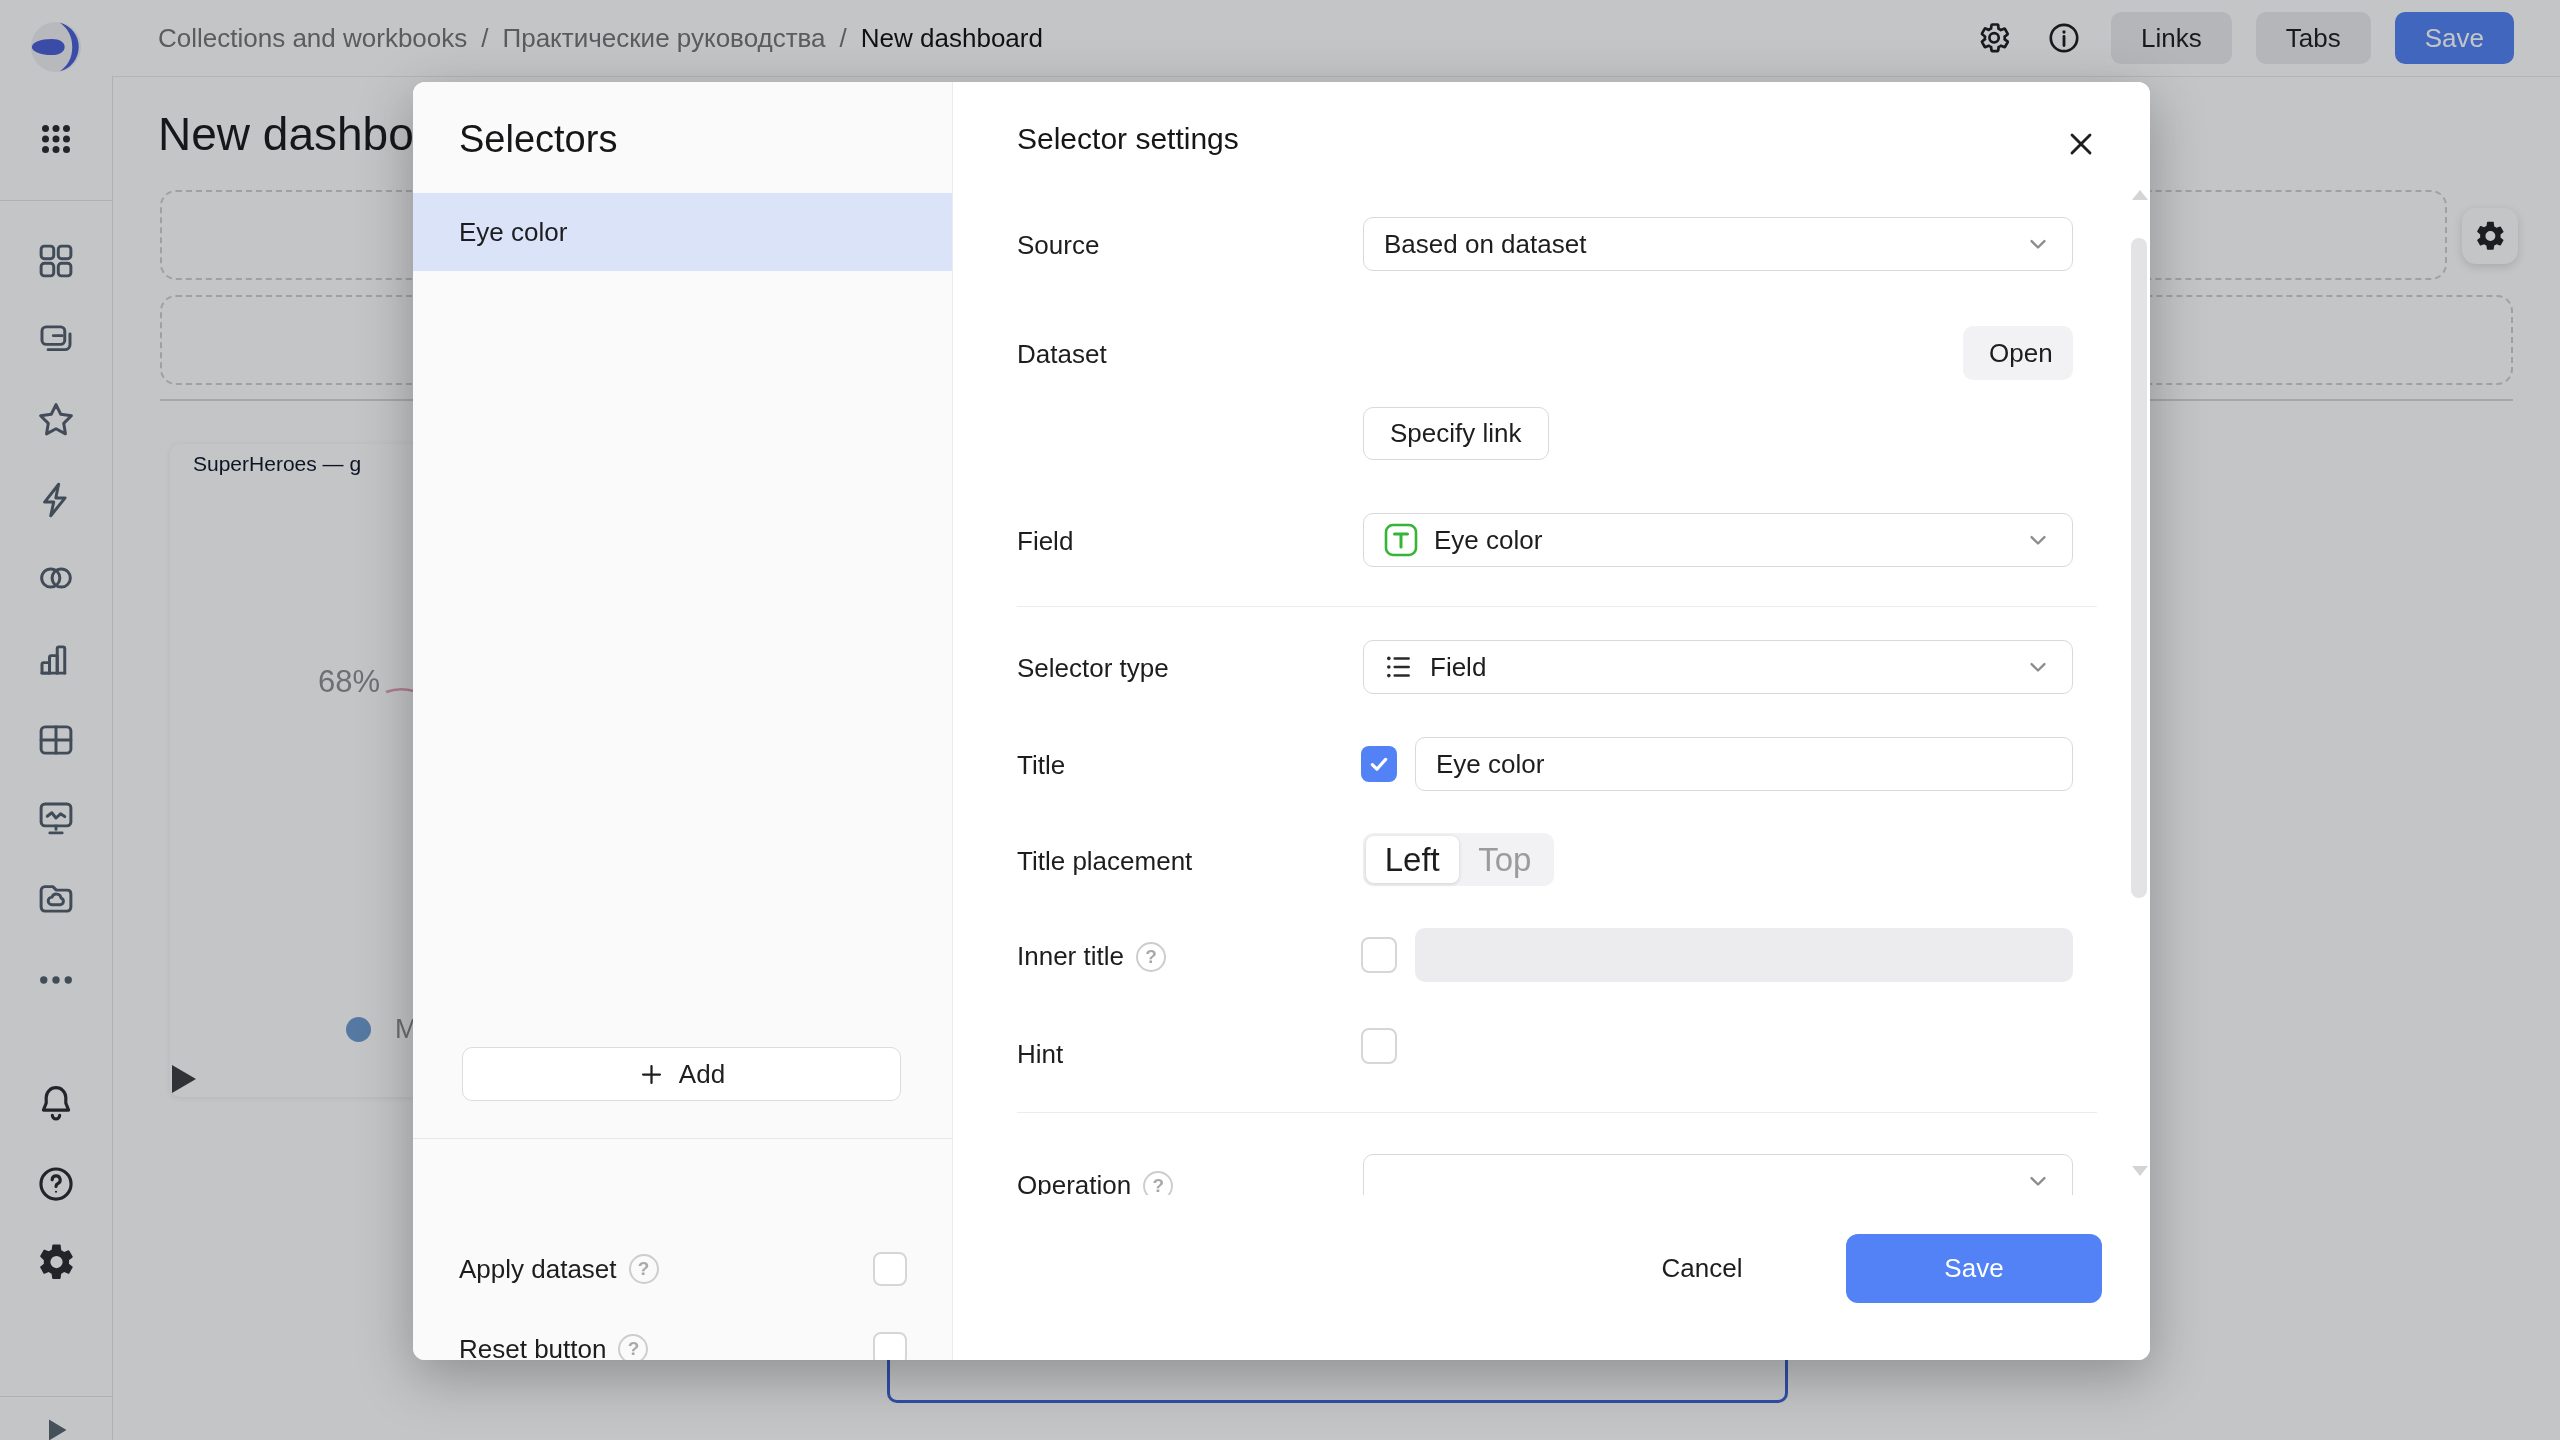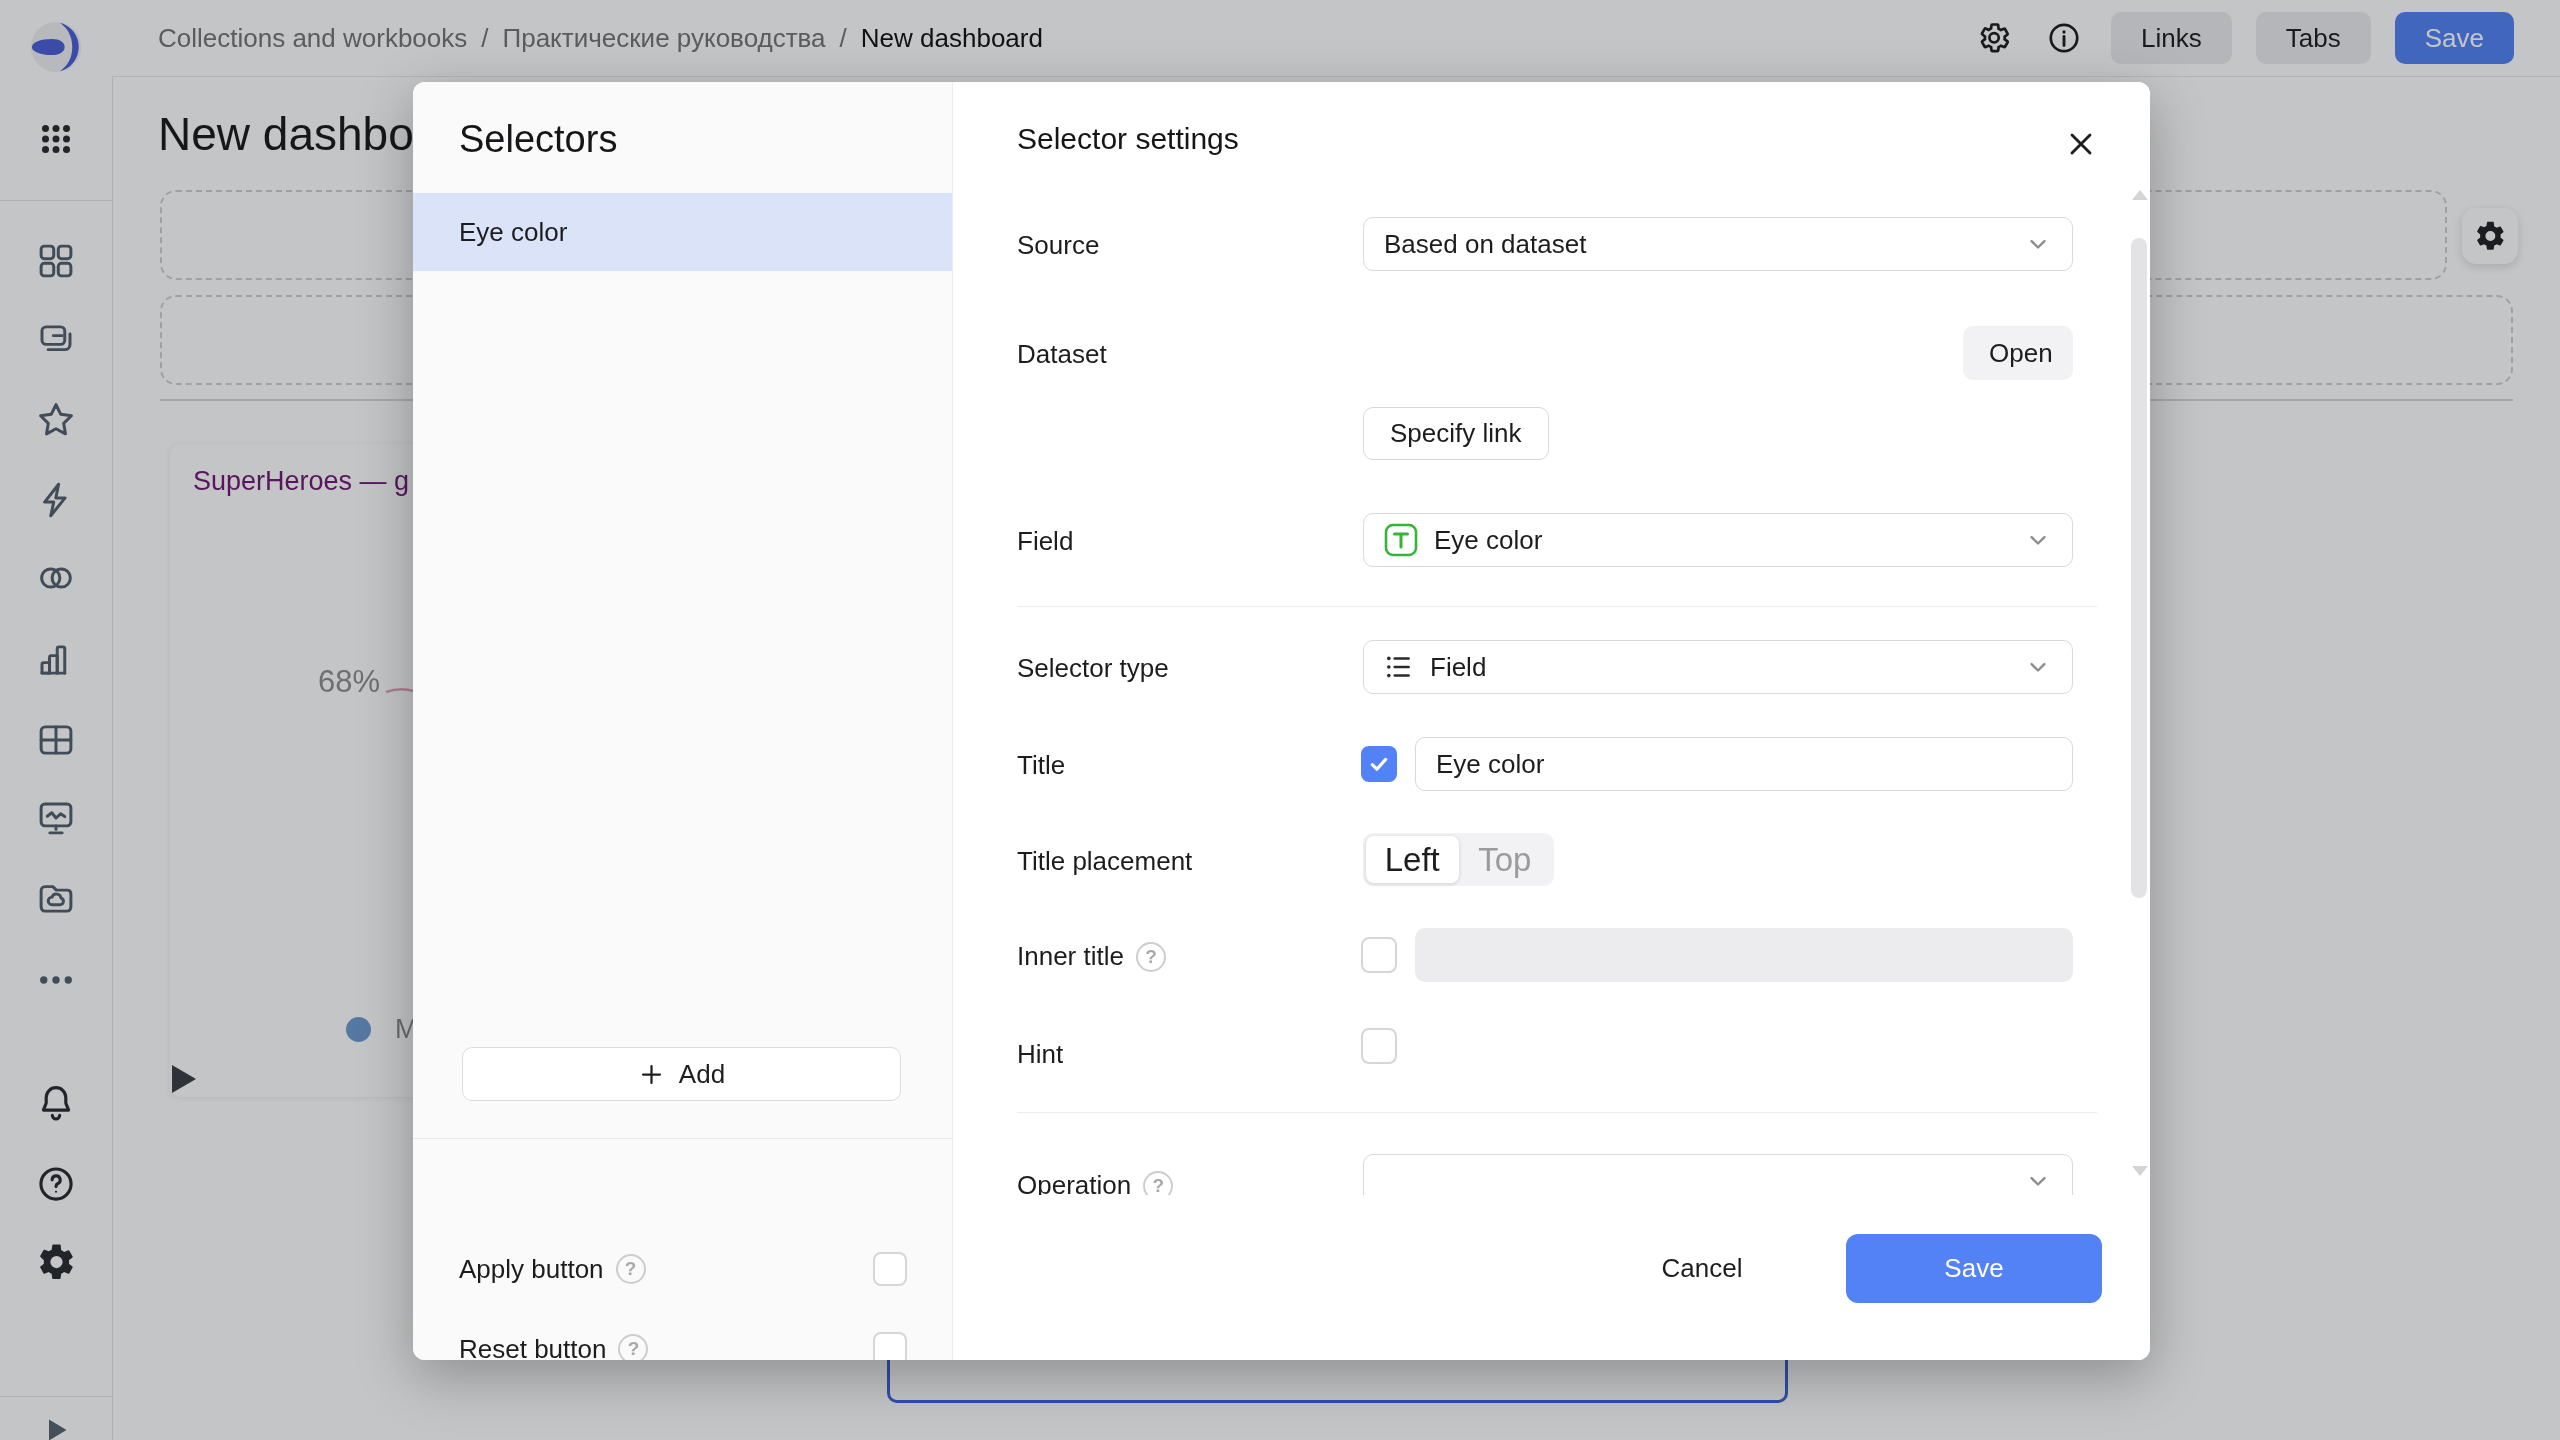--- a/index.html
+++ b/index.html
@@ -24,21 +24,21 @@
   .icon-btn svg{width:36px;height:36px;}
   .hbtn{height:52px;padding:0 30px;border:none;border-radius:10px;background:#ececee;font-size:26px;color:#1f1f1f;display:flex;align-items:center;cursor:pointer;font-family:inherit;}
   .hbtn.primary{background:var(--accent,#5282f5);color:#fff;}
   .content{position:absolute;left:112px;top:77px;width:2448px;height:1363px;background:#fff;}
   .page-title{position:absolute;left:46px;top:30px;font-size:46px;font-weight:500;color:#1b1b1d;}
   .dashed-box{position:absolute;border:2px dashed #cfcfd1;border-radius:16px;box-sizing:border-box;}
   .widget-gear{position:absolute;left:2350px;top:131px;width:56px;height:56px;border-radius:14px;background:#fff;box-shadow:0 3px 10px rgba(0,0,0,.14);display:flex;align-items:center;justify-content:center;}
   .widget-gear svg{width:34px;height:34px;}
   .hline{position:absolute;height:2px;background:#d8d8da;}
   .chart-card{position:absolute;left:58px;top:367px;width:1260px;height:653px;background:#fff;border-radius:10px;box-shadow:0 1px 6px rgba(0,0,0,.08);}
-  .chart-title{position:absolute;left:23px;top:22px;font-size:27px;color:#701a75;white-space:nowrap;}
+  .chart-title{position:absolute;left:23px;top:8px;font-size:21px;color:#0f172a;white-space:nowrap;}
   .slice-label{position:absolute;left:100px;top:220px;width:110px;text-align:right;font-size:31px;color:#8f8f91;}
   .legend{position:absolute;left:176px;top:570px;display:flex;align-items:center;gap:24px;}
   .legend-dot{width:25px;height:25px;border-radius:50%;background:var(--legend-dot,#6f9bd2);}
   .legend-label{font-size:27px;color:#8a8a8c;}
   .resize-handle{position:absolute;left:2px;bottom:4px;width:0;height:0;border-left:24px solid #3c4043;border-top:14px solid transparent;border-bottom:14px solid transparent;}
   .selected-widget{position:absolute;left:775px;top:1259px;width:901px;height:67px;border:3px solid #3f63d8;border-radius:10px;box-sizing:border-box;}
   
   .backdrop{position:absolute;inset:0;background:rgba(8,12,18,0.24);z-index:5;}
   .modal{position:absolute;left:413px;top:82px;width:1737px;height:1278px;background:#fff;border-radius:12px;box-shadow:0 16px 56px rgba(0,0,0,.28);display:flex;overflow:hidden;z-index:10;}
   .sel-panel{width:539px;background:#fafafa;border-right:1px solid #ececec;position:relative;flex:none;}
@@ -272,21 +272,21 @@
     <button class="add-btn">
       <span style="display:flex;">
         <svg viewBox="0 0 24 24" style="width:27px;height:27px;">
           <path d="M12 4.5v15M4.5 12h15" stroke="#1f1f1f" stroke-width="2" stroke-linecap="round"></path>
         </svg>
       </span>
       <span>Add</span>
     </button>
     <div class="sel-div"></div>
     <div class="toggle-row" style="top:1170px;">
-      <span class="toggle-label">Apply button</span>
+      <span class="toggle-label">Apply dataset</span>
       <span class="help-icon">?</span>
       <span class="spacer"></span>
       <span class="checkbox"></span>
     </div>
     <div class="toggle-row" style="top:1250px;">
       <span class="toggle-label">Reset button</span>
       <span class="help-icon">?</span>
       <span class="spacer"></span>
       <span class="checkbox"></span>
     </div>

